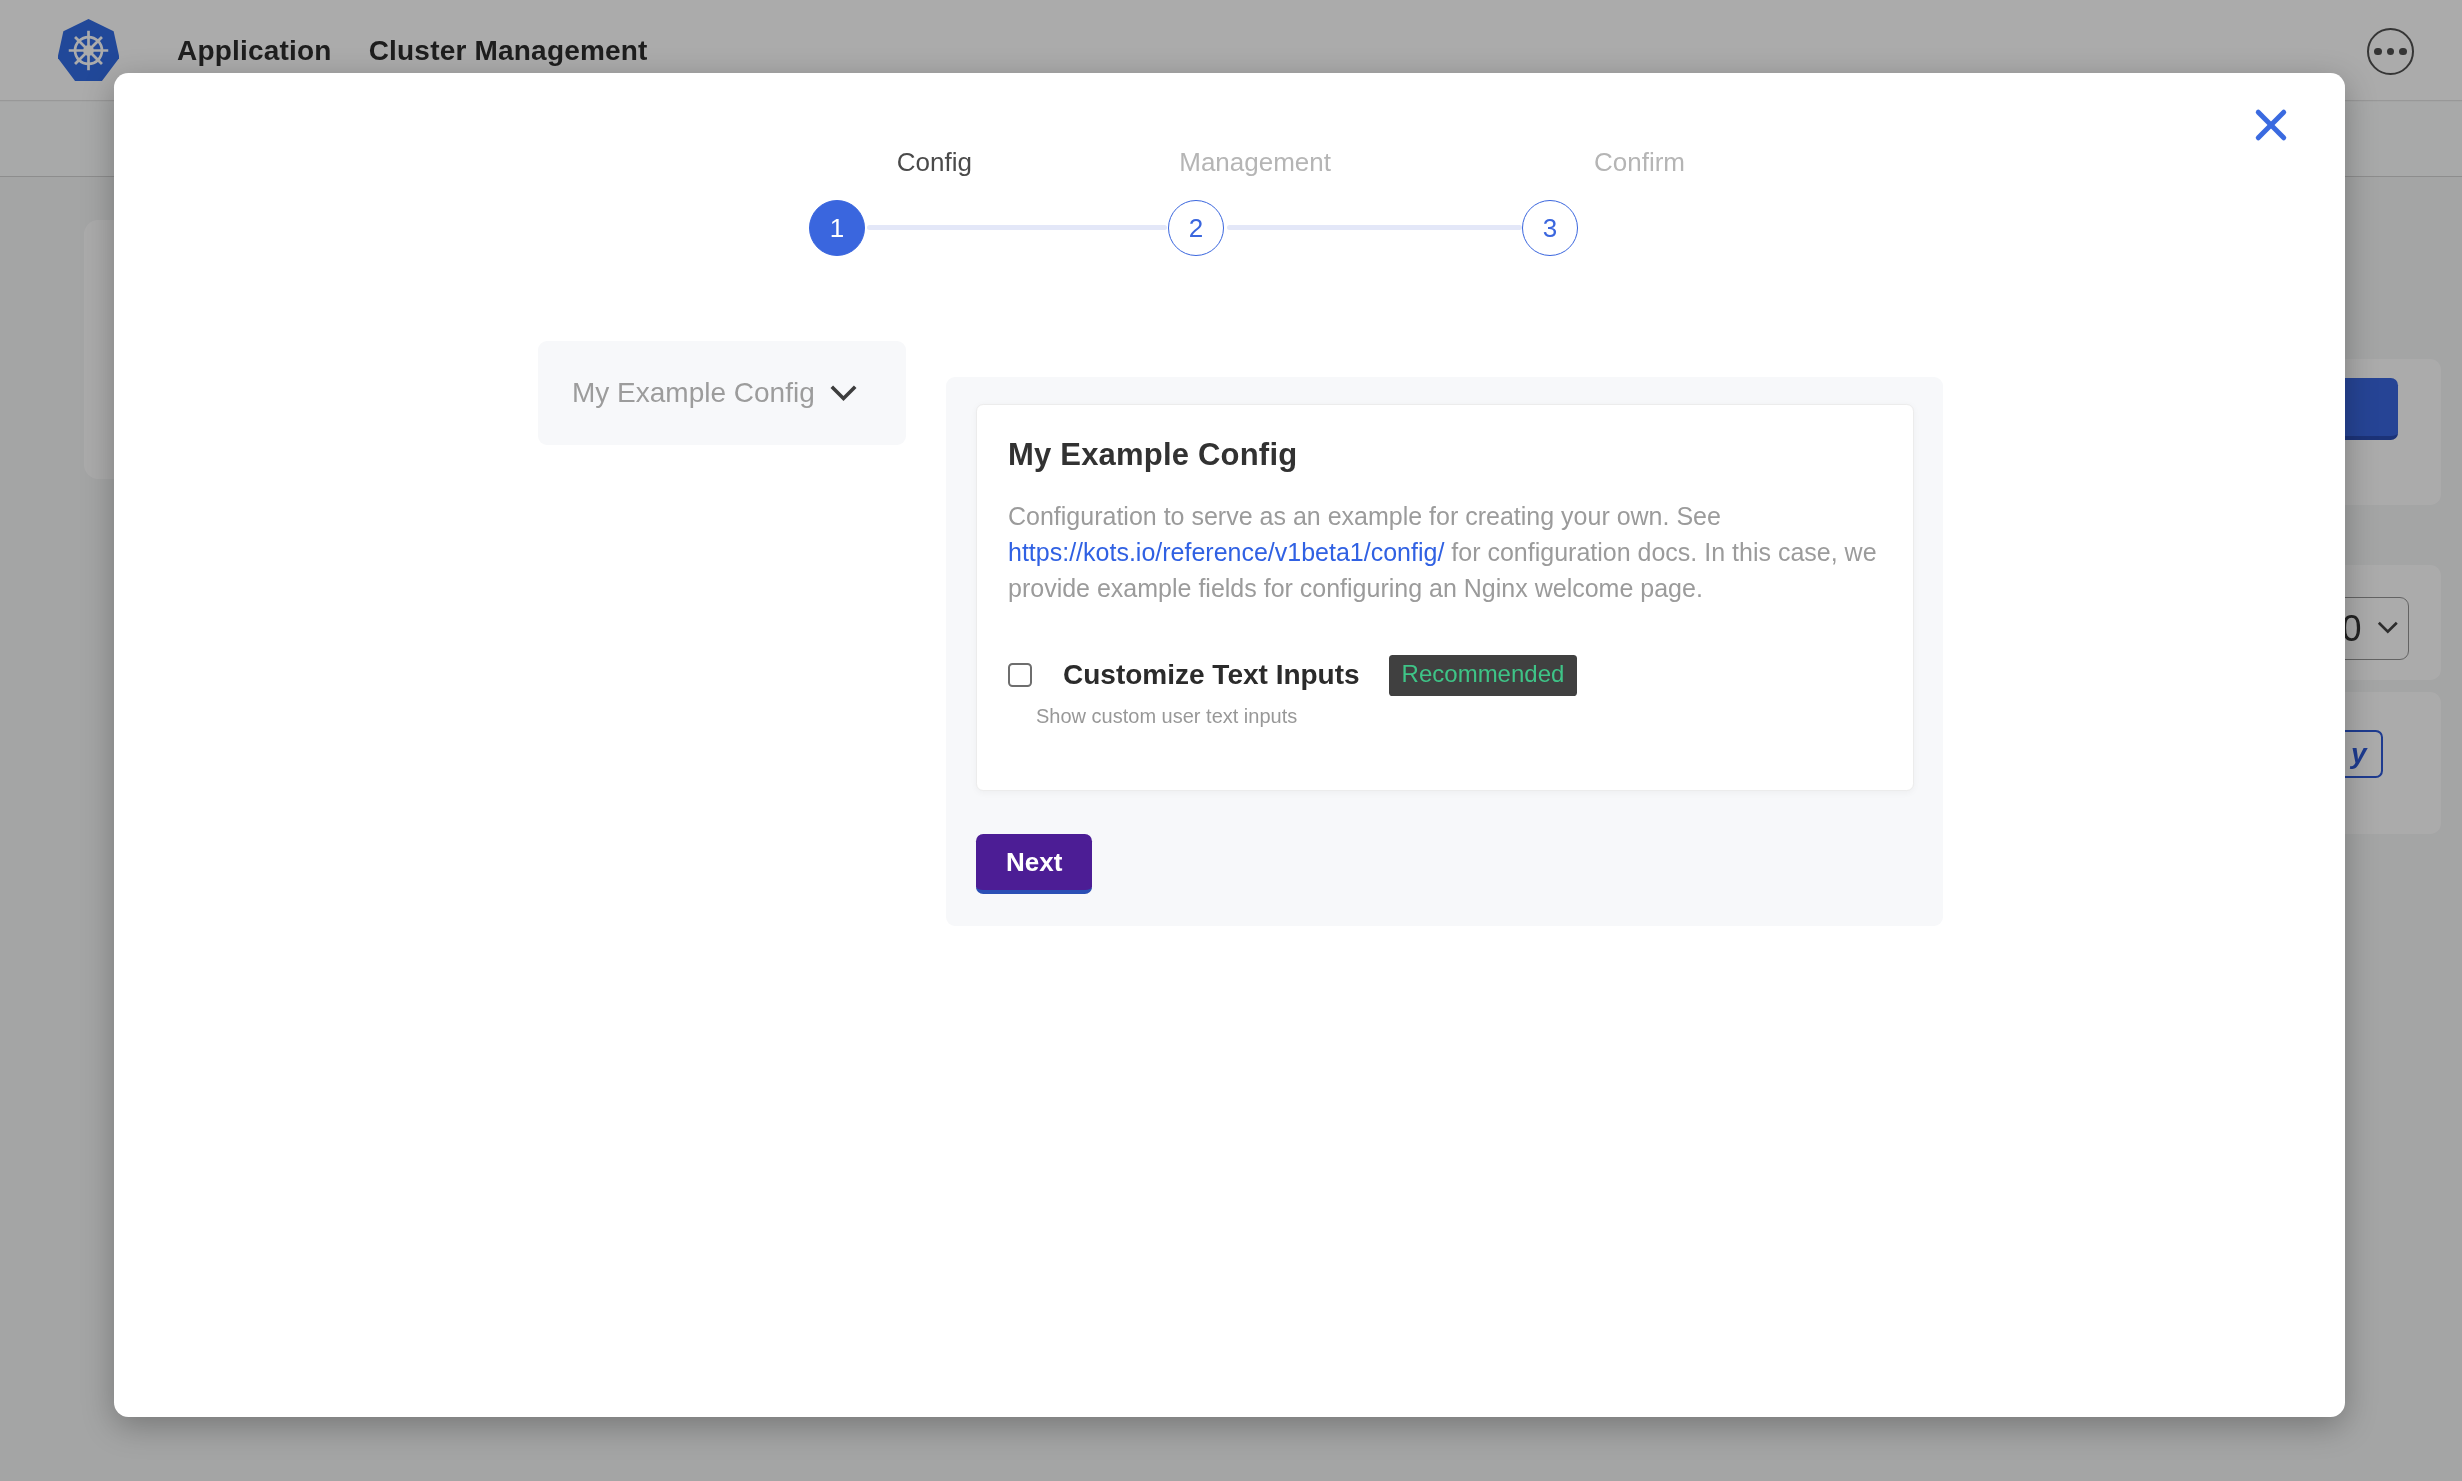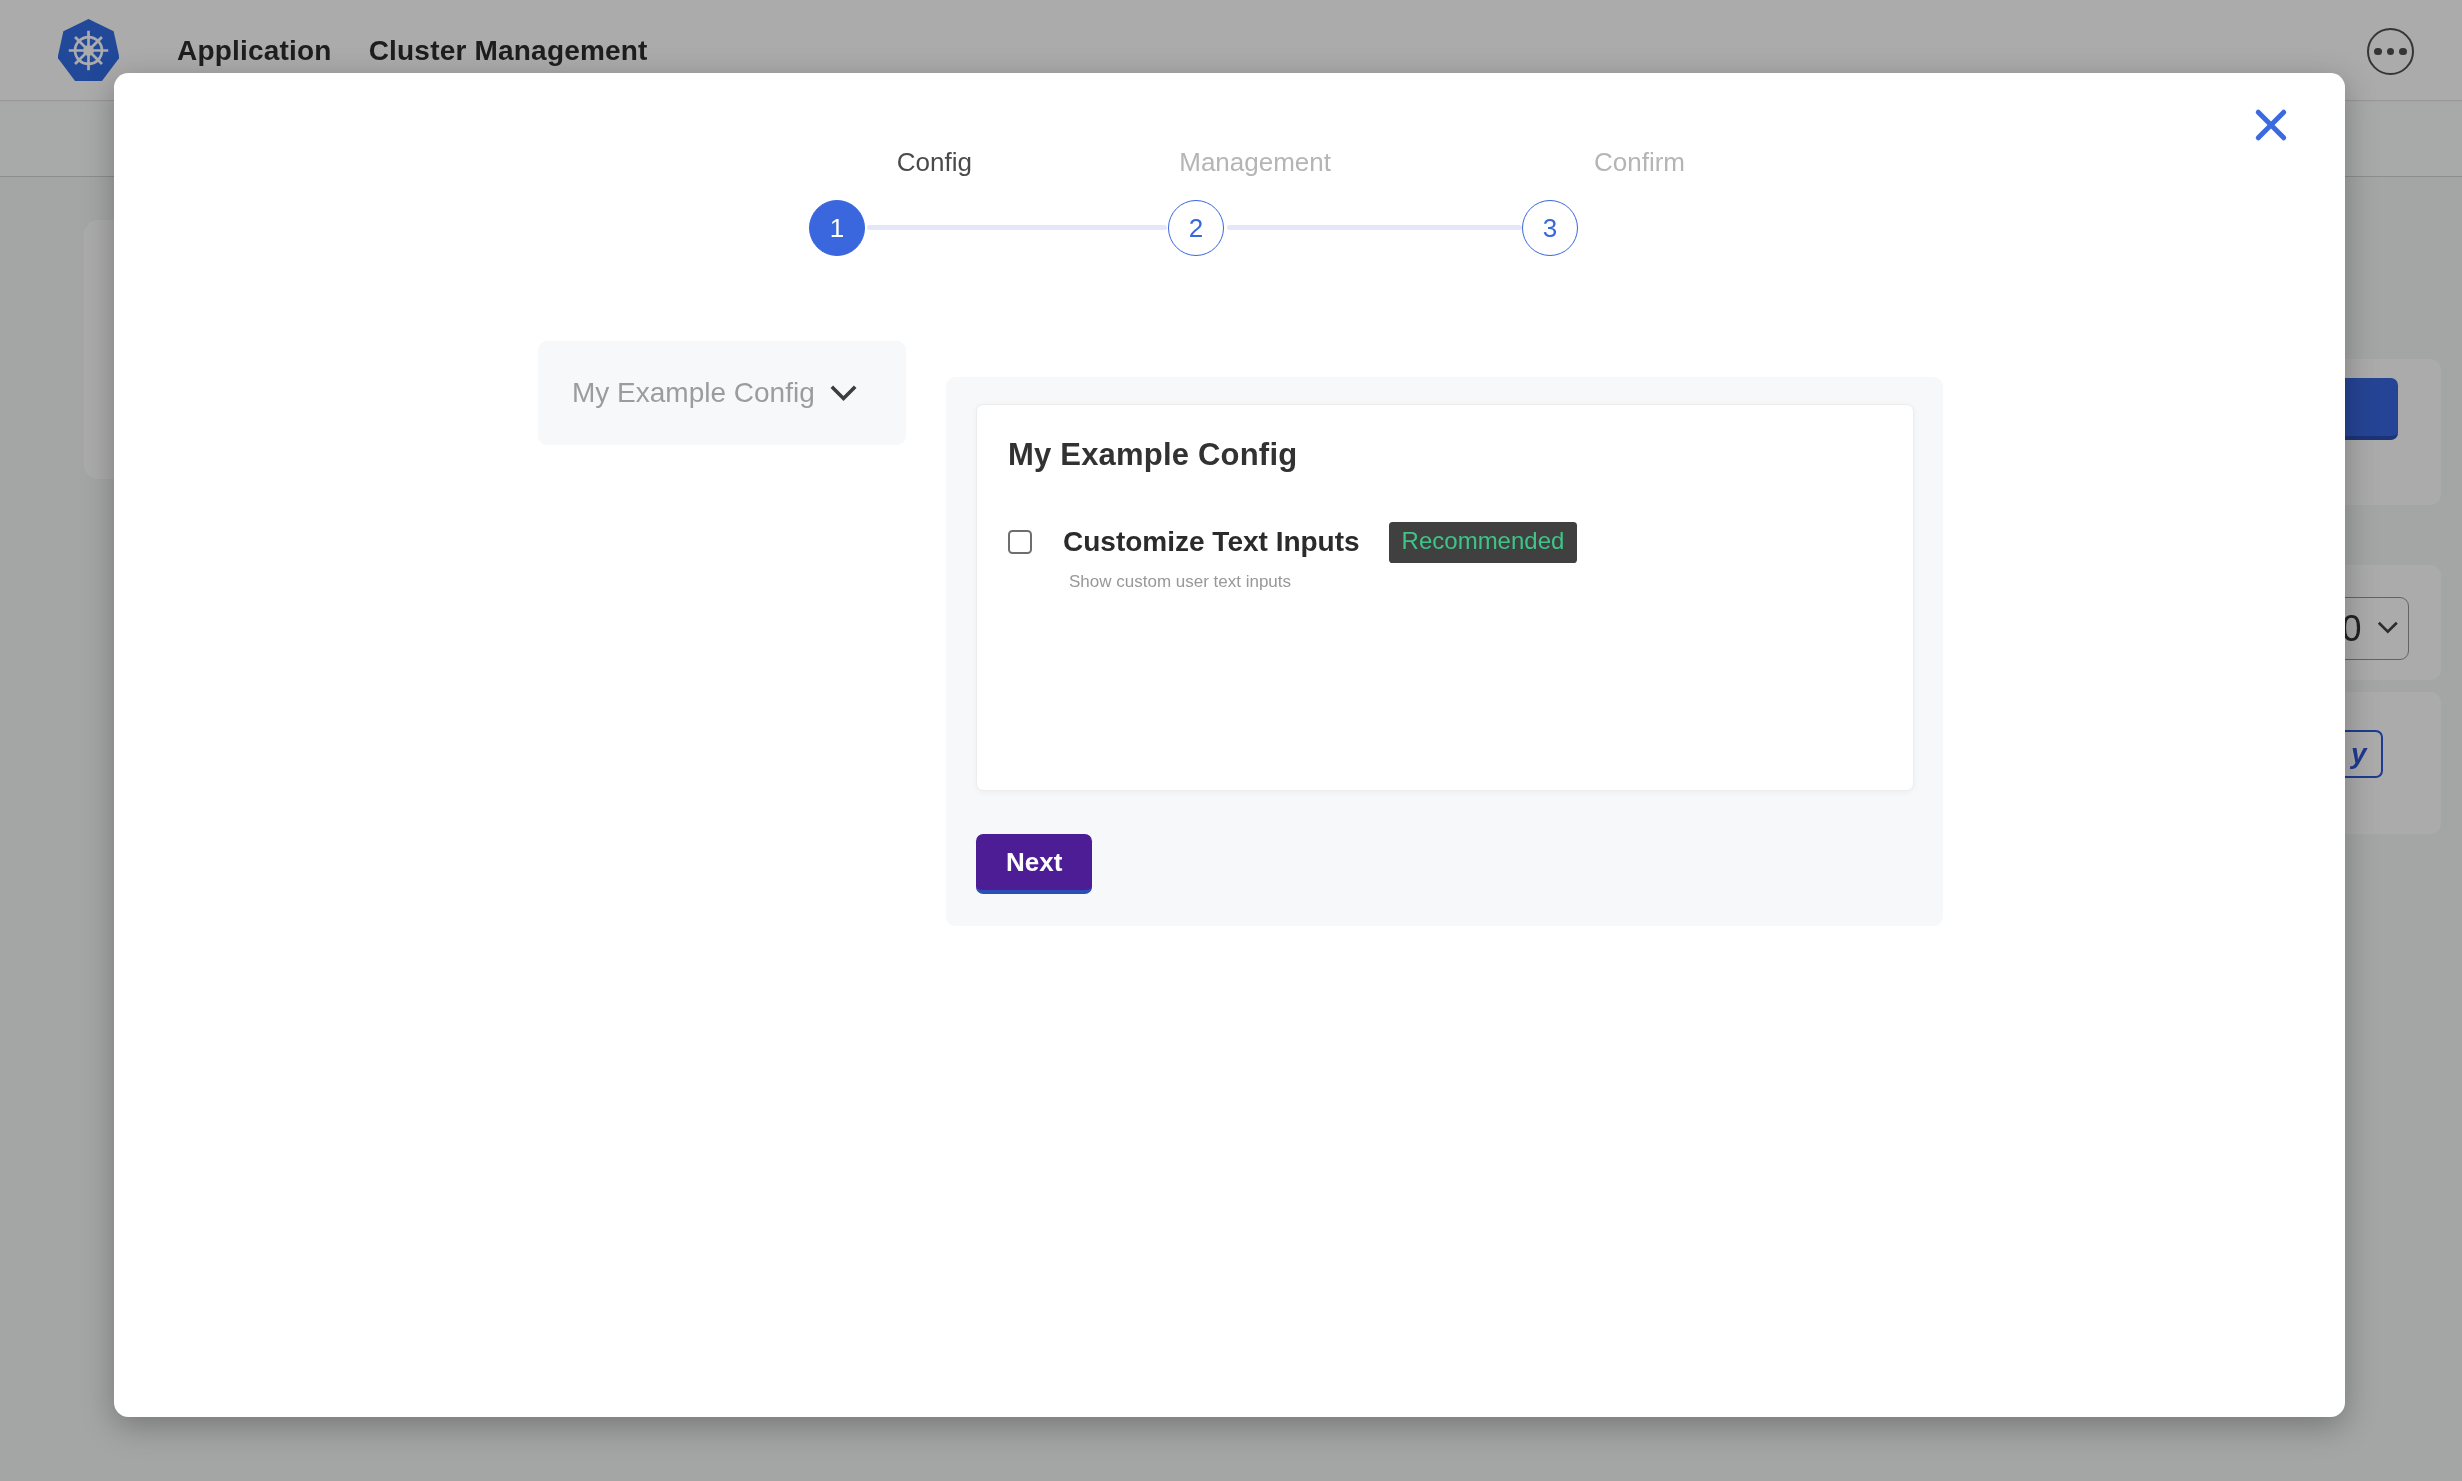--- a/index.html
+++ b/index.html
@@ -124,21 +124,21 @@
   .cb-row { margin-top:49px; display:flex; align-items:center;gap:15px; }
   .checkbox {
     width:24px; height:24px; background:#fff;
     border:2.2px solid #6e6e6e; border-radius:4.5px; cursor:pointer; flex:0 0 auto;
   }
   .cb-label { margin-left:16px; font-size:28px; font-weight:700; color:#2b2b2b; }
   .badge {
     margin-left:14.4px; padding:5.4px 12.6px 7.2px;
     background:#404040; color:#3ec487; font-size:24px; border-radius:3.6px;
   }
-  .cb-help { margin-top:9px; margin-left:61px; font-size:17px; color:#989898; }
+  .cb-help { margin-top:9px; margin-left:28px; font-size:20px; color:#989898; }
 
   .next-btn {
     position:absolute; left:30px; top:457px; height:60px; padding:0 30px;
     background:#4c1d95; border:none; border-bottom:4.5px solid #2b4fb5; border-radius:7.2px;
     color:#fff; font-family:"Liberation Sans", sans-serif;
     font-size:26px; font-weight:700; cursor:pointer;
   }
 </style>
 </head>
 <body>
@@ -212,20 +212,21 @@
   <div class="group-dropdown">
     <span class="lbl">My Example Config</span>
     <svg width="29" height="18" viewBox="0 0 32 20">
       <polyline points="3,3 16,16 29,3" fill="none" stroke="#3d3d3d" stroke-width="4"></polyline>
     </svg>
   </div>
 
   <div class="config-panel">
     <div class="config-card">
       <div class="config-title">My Example Config</div>
+      <div class="config-desc"><span>Configuration to serve as an example for creating your own. See </span><a href="#">https://kots.io/reference/v1beta1/config/</a><span> for configuration docs. In this case, we provide example fields for configuring an Nginx welcome page.</span></div>
       <div class="cb-row">
         <span class="checkbox"></span>
         <span class="cb-label">Customize Text Inputs</span>
         <span class="badge">Recommended</span>
       </div>
       <div class="cb-help">Show custom user text inputs</div>
     </div>
     <button class="next-btn">Next</button>
   </div>
 

